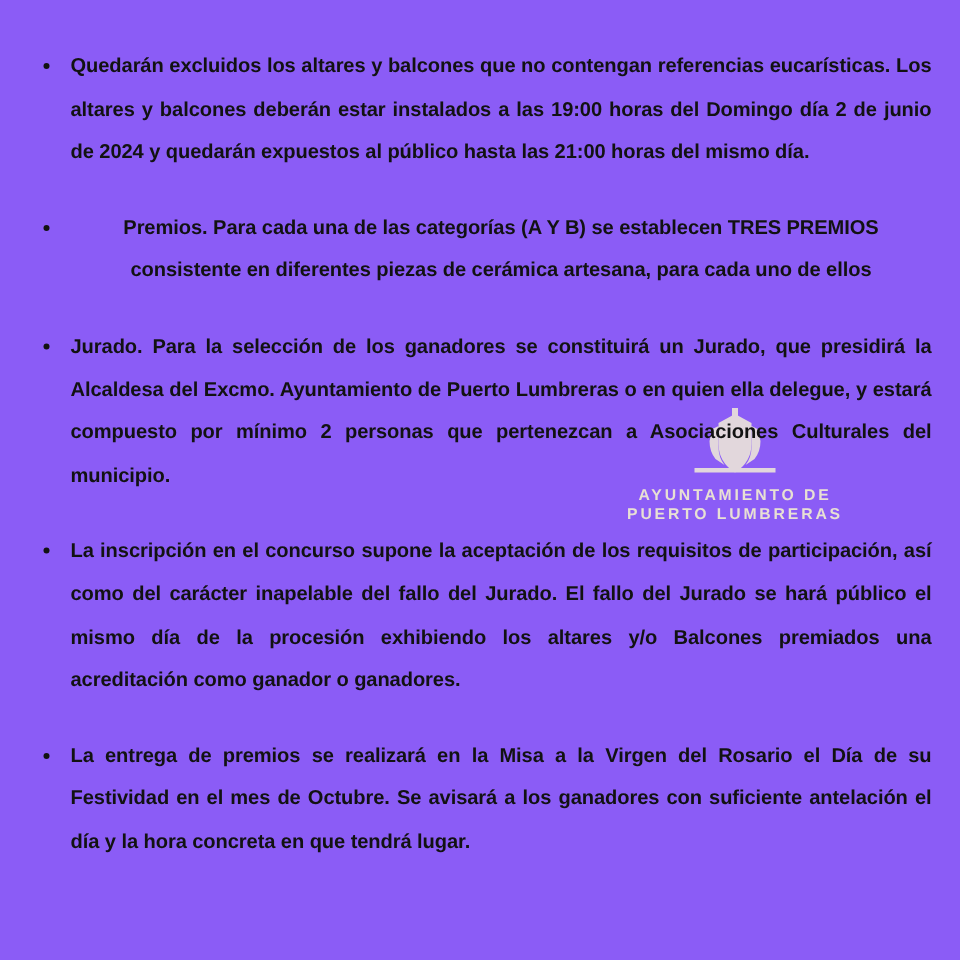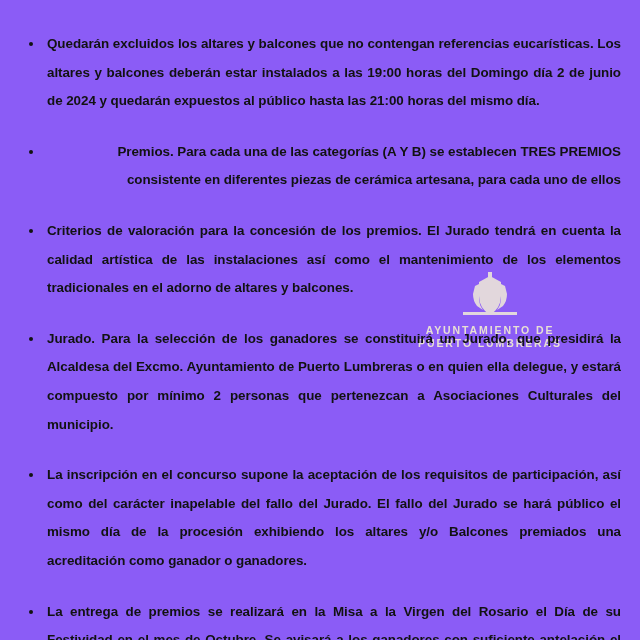--- a/index.html
+++ b/index.html
@@ -84,21 +84,21 @@
     content: "";
     position: absolute;
     left: 2px;
     top: 12px;
     width: 4px;
     height: 4px;
     background: #121212;
     border-radius: 50%;
   }
   li.bullet-item.tight {
-    text-align: right;
+    text-align: center;
   }
   .para-text {
     display: block;
   }
 </style>
 </head>
 <body>
 
 <div class="page">
 
@@ -120,23 +120,20 @@
     <ul class="bullets">
 
       <li class="bullet-item">
         <span class="para-text">Quedarán excluidos los altares y balcones que no contengan referencias eucarísticas. Los altares y balcones deberán estar instalados a las 19:00 horas del Domingo día 2 de junio de 2024 y quedarán expuestos al público hasta las 21:00 horas del mismo día.</span>
       </li>
 
       <li class="bullet-item tight">
         <span class="para-text">Premios. Para cada una de las categorías (A Y B) se establecen TRES PREMIOS consistente en diferentes piezas de cerámica artesana, para cada uno de ellos</span>
       </li>
 
-      <li class="bullet-item">
-        <span class="para-text"> Criterios de valoración para la concesión de los premios. El Jurado tendrá en cuenta la calidad artística de las instalaciones así como el mantenimiento de los elementos tradicionales en el adorno de altares y balcones.</span>
-      </li>
 
       <li class="bullet-item">
         <span class="para-text"> Jurado. Para la selección de los ganadores se constituirá un Jurado, que presidirá la Alcaldesa del Excmo. Ayuntamiento de Puerto Lumbreras o en quien ella delegue, y estará compuesto por mínimo 2 personas que pertenezcan a Asociaciones Culturales del municipio.</span>
       </li>
 
       <li class="bullet-item">
         <span class="para-text">La inscripción en el concurso supone la aceptación de los requisitos de participación, así como del carácter inapelable del fallo del Jurado. El fallo del Jurado se hará público el mismo día de la procesión exhibiendo los altares y/o Balcones premiados una acreditación como ganador o ganadores.</span>
       </li>
 
       <li class="bullet-item">

